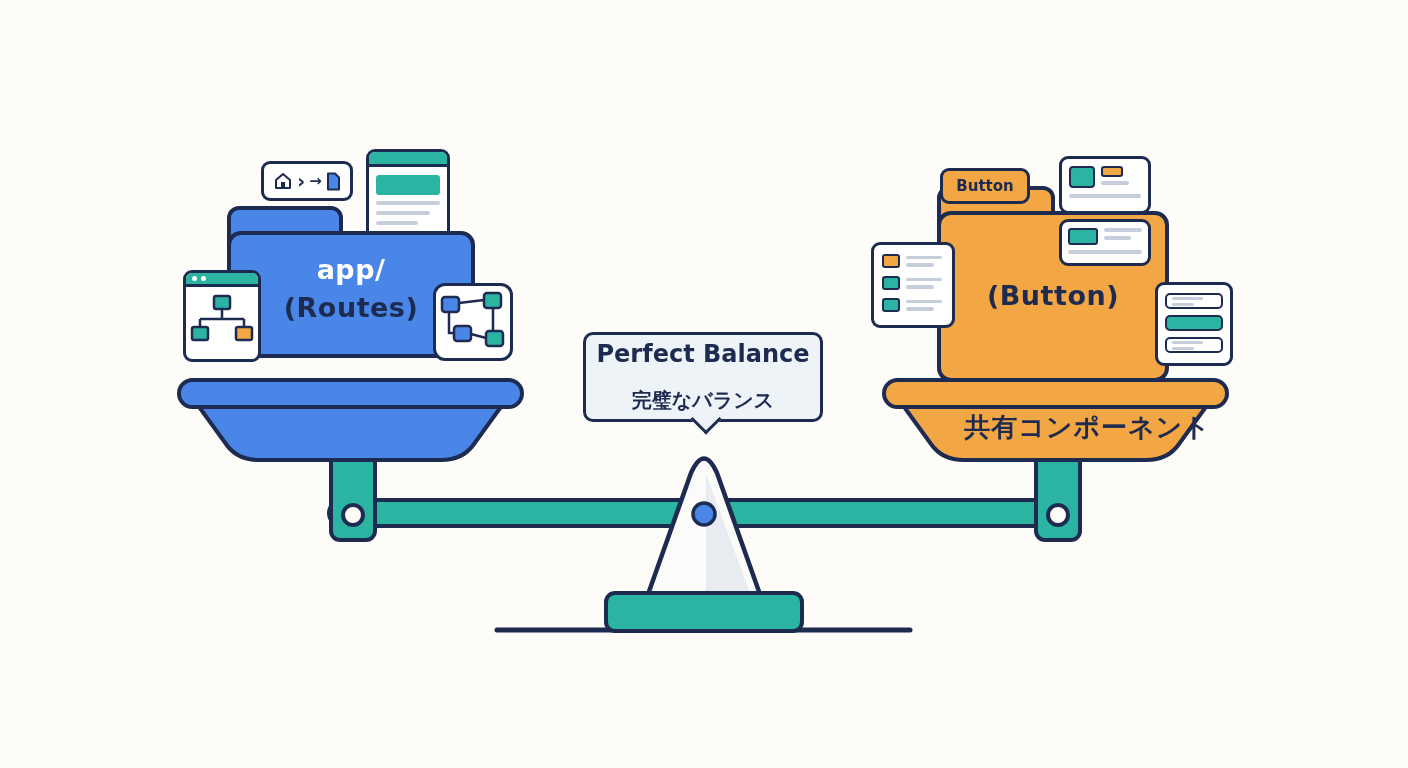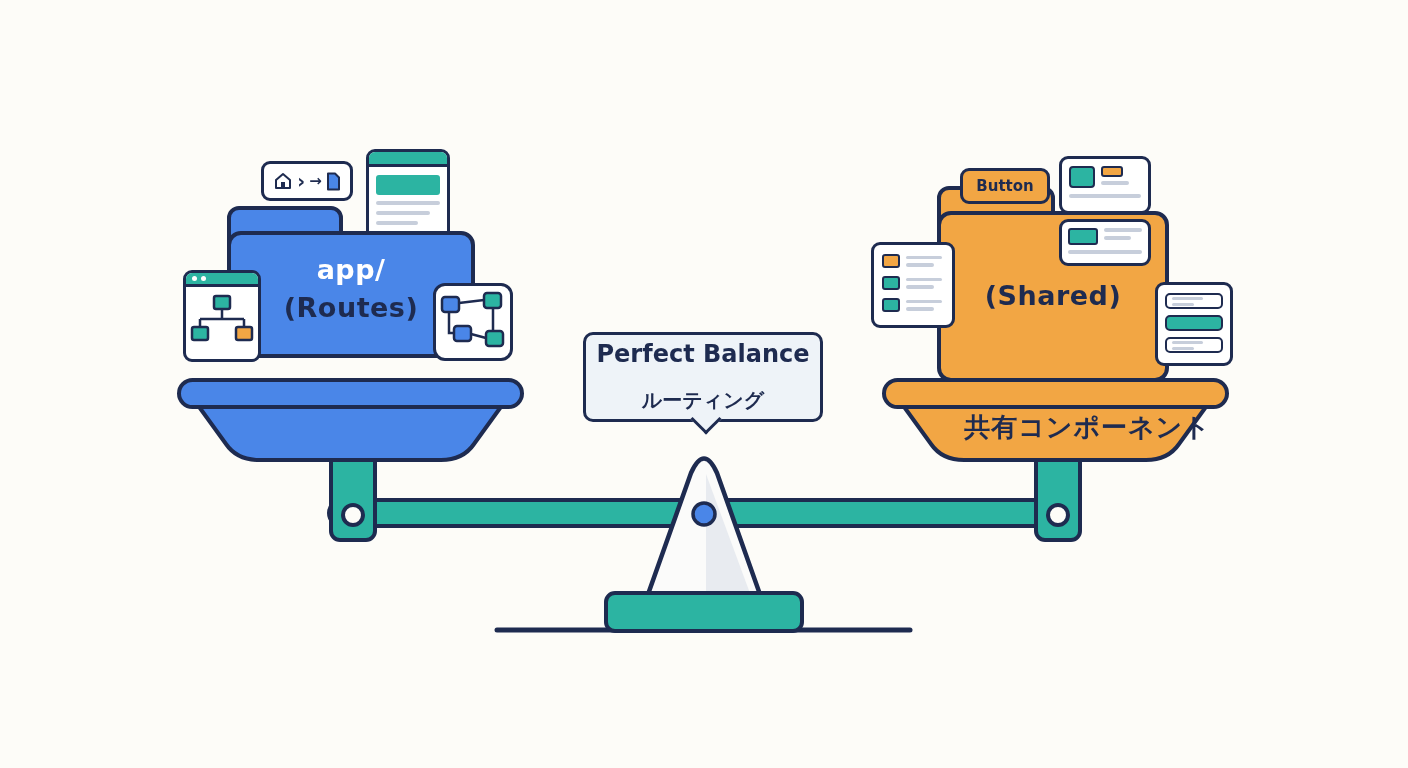--- a/index.html
+++ b/index.html
@@ -122,24 +122,24 @@
       <rect x="6" y="8" width="17" height="15" rx="3" fill="var(--blue)" stroke="var(--navy)" stroke-width="2.5"></rect>
       <rect x="48" y="4" width="17" height="15" rx="3" fill="var(--teal)" stroke="var(--navy)" stroke-width="2.5"></rect>
       <rect x="18" y="37" width="17" height="15" rx="3" fill="var(--blue)" stroke="var(--navy)" stroke-width="2.5"></rect>
       <rect x="50" y="42" width="17" height="15" rx="3" fill="var(--teal)" stroke="var(--navy)" stroke-width="2.5"></rect>
     </svg>
   </div>
 
 
   <div class="folder-tab" style="left:937px;top:186px;width:118px;height:46px;background:var(--orange);"></div>
   <div class="folder-body" style="left:937px;top:211px;width:232px;height:171px;background:var(--orange);padding-top:62px;">
-    <div class="folder-line" style="color:var(--navy);">(Shared)</div>
-  </div>
-
-  <div class="chip" style="left:960px;top:168px;width:90px;height:36px;z-index:4;">
+    <div class="folder-line" style="color:var(--navy);">(Button)</div>
+  </div>
+
+  <div class="chip" style="left:940px;top:168px;width:90px;height:36px;z-index:4;">
     <span>Button</span>
   </div>
 
   <div class="card" style="left:1059px;top:156px;width:92px;height:58px;z-index:4;padding:7px;">
     <div style="display:flex;gap:6px;align-items:flex-start;">
       <div class="swatch" style="width:26px;height:22px;background:var(--teal);border-radius:4px;"></div>
       <div style="display:flex;flex-direction:column;gap:4px;flex:1;">
         <div class="swatch" style="width:22px;height:11px;background:var(--orange);"></div>
         <div class="line" style="width:28px;"></div>
       </div>
@@ -192,16 +192,16 @@
       <div class="line" style="width:70%;height:3px;"></div>
       <div class="line" style="width:50%;height:3px;"></div>
     </div>
   </div>
 
   <div class="pan-label" style="left:916px;top:410px;width:343px;color:var(--navy);">共有コンポーネント</div>
 
   <div class="bubble-tail"></div>
   <div class="bubble">
     <div class="bubble-line1">Perfect Balance</div>
-    <div class="bubble-line2">ルーティング</div>
+    <div class="bubble-line2">完璧なバランス</div>
   </div>
 
 </div>
 
 </body></html>

